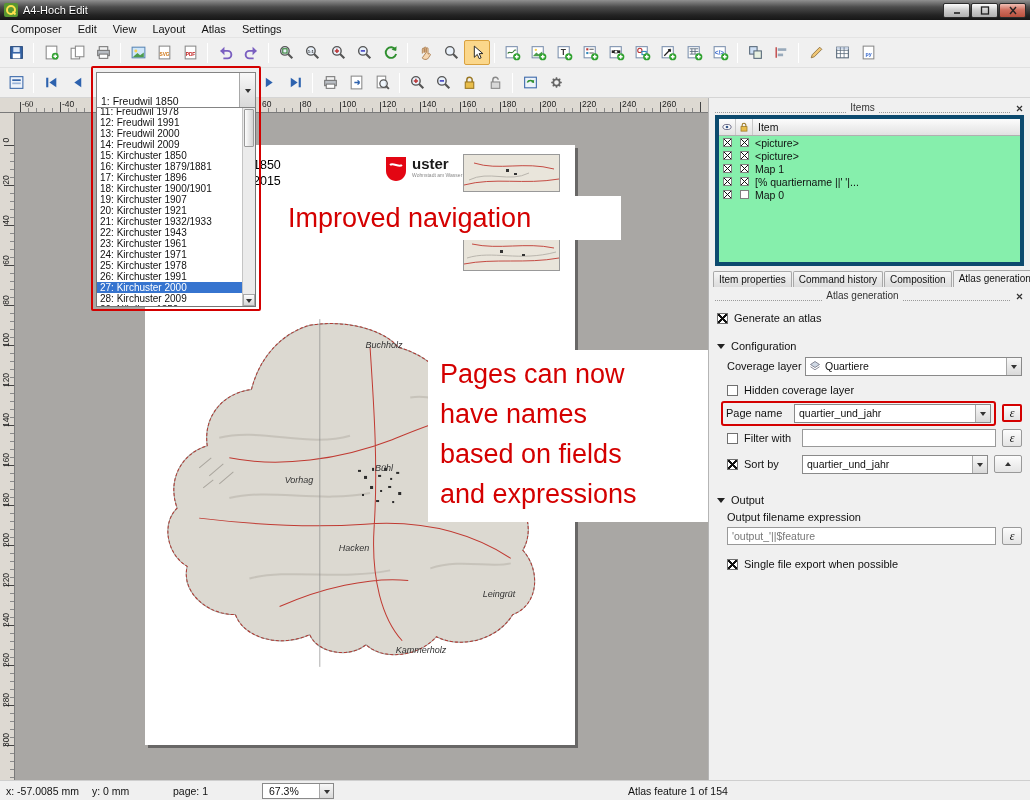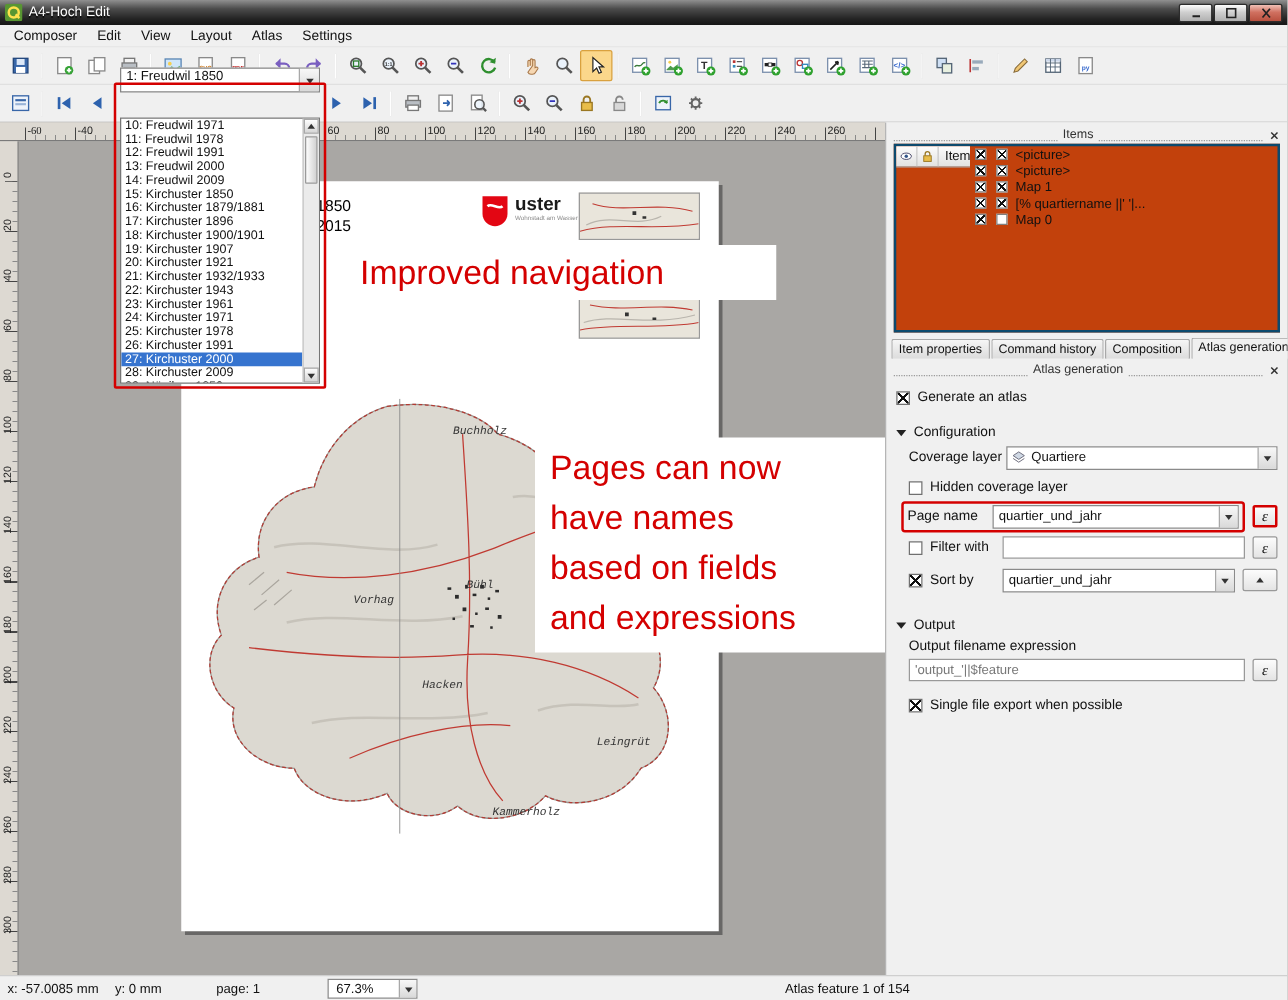--- a/index.html
+++ b/index.html
@@ -19,21 +19,21 @@
   .toolbar{position:absolute;left:0;right:0;display:flex;align-items:center;padding:0 3px;background:#f0f0f0}
   #toolbar1{top:38px;height:30px;border-bottom:1px solid #e0e0e0}
   #toolbar2{top:68px;height:30px;border-bottom:1px solid #d5d5d5}
   .tgroup{display:flex;align-items:center}
   .ticon{width:26px;height:25px;display:flex;align-items:center;justify-content:center;border:1px solid transparent;border-radius:2px}
   .ticon.active{background:#fbd78b;border-color:#d9a13f}
   .tsep{width:1px;height:20px;margin:0 4px;background:#c9c9c9;border-right:1px solid #fff}
   .combo-spacer{width:166px}
 
   
-  .combo{position:absolute;left:96px;top:54px;width:160px;height:20px;background:#fff;border:1px solid #848484;display:flex;align-items:flex-start;z-index:41}
+  .combo{position:absolute;left:96px;top:72px;width:160px;height:36px;background:#fff;border:1px solid #848484;display:flex;align-items:flex-end;z-index:41}
   .combo .val{flex:1;padding-left:4px;font-size:10.5px;white-space:nowrap;overflow:hidden}
   .combo .btn{width:16px;height:100%;background:linear-gradient(#f8f8f8,#d9d9d9);border-left:1px solid #a8a8a8;display:flex;align-items:center;justify-content:center}
   .tri-down{width:0;height:0;border:3.5px solid transparent;border-top:4.5px solid #333;margin-top:4px}
   .tri-up{width:0;height:0;border:3.5px solid transparent;border-bottom:4.5px solid #333;margin-bottom:3px}
   .dropdown{position:absolute;left:96px;top:94px;width:160px;height:213px;background:#fff;border:1px solid #767676;z-index:40;display:flex}
   .dd-list{flex:1;display:flex;flex-direction:column;overflow:hidden}
   .dd-item{flex:1;display:flex;align-items:center;padding-left:3px;font-size:10px;white-space:nowrap}
   .dd-item.sel{background:#3674cf;color:#fff}
   .dd-scroll{width:13px;background:#ebebeb;border-left:1px solid #c4c4c4;display:flex;flex-direction:column}
   .dd-btn{height:12px;background:linear-gradient(#fdfdfd,#d6d6d6);border:1px solid #a8a8a8;display:flex;align-items:center;justify-content:center}
@@ -54,35 +54,35 @@
   .canvas{position:absolute;left:15px;top:15px;right:0;bottom:0;overflow:hidden}
   .page{position:absolute;left:130px;top:32px;width:430px;height:600px;background:#fff;box-shadow:3px 3px 0 rgba(40,40,40,.5)}
   .page-title{position:absolute;left:108px;top:12px;font-size:12.5px;line-height:16px;color:#000}
   .logo{position:absolute;left:240px;top:11px;display:flex;gap:5px;align-items:flex-start}
   .logo-name{font-size:15px;font-weight:bold;color:#1a1a1a;line-height:16px}
   .logo-sub{font-size:5px;color:#888}
   .thumb{position:absolute;left:318px;border:1px solid #999;background:#e9e6de;overflow:hidden}
   #thumb1{top:9px;width:97px;height:38px}
   #thumb2{top:92px;width:97px;height:34px}
   .map-wrap{position:absolute;left:14px;top:172px;width:402px;height:352px}
-  .map-label{position:absolute;font-family:Liberation Mono, monospace;font-style:italic;font-size:9px;color:#333;transform:translate(-50%,-50%);white-space:nowrap}
+  .map-label{position:absolute;font-family:Liberation Sans, sans-serif;font-style:italic;font-size:9px;color:#333;transform:translate(-50%,-50%);white-space:nowrap}
 
   
   .annot{position:absolute;background:#fff;color:#d40000;z-index:30}
   #annot1{left:268px;top:83px;width:338px;height:44px;font-size:27px;display:flex;align-items:center;padding-left:5px}
   #annot2{left:413px;top:237px;width:282px;height:172px;font-size:27px;line-height:40px;padding:4px 0 0 12px;white-space:pre-line}
 
   
   .rightpanel{position:absolute;top:98px;right:0;width:322px;bottom:20px;background:#f0f0f0;border-left:1px solid #b5b5b5}
   .dock-title{display:flex;align-items:flex-end;gap:4px;height:13px;padding:0 4px}
   .leader{flex:1;border-top:1px dotted #9a9a9a}
   .dock-title .t{font-size:10px;color:#333}
   .dock-close{width:10px;height:10px;display:flex;align-items:center;justify-content:center}
   .items-panel{position:absolute;top:2px;left:2px;right:2px;height:168px}
-  .items-table{position:absolute;top:15px;left:4px;right:4px;bottom:2px;background:#c2410c;border:2px solid #0c4a6e;display:flex;flex-direction:row}
+  .items-table{position:absolute;top:15px;left:4px;right:4px;bottom:2px;background:#86efac;border:4px solid #0c4a6e;display:flex;flex-direction:column}
   .items-header{display:flex;height:17px;background:linear-gradient(#fcfcfc,#e2e2e2);border-bottom:1px solid #b0b0b0;flex:none}
   .ih-cell{width:17px;border-right:1px solid #c8c8c8;display:flex;align-items:center;justify-content:center}
   .ih-main{flex:1;display:flex;align-items:center;padding-left:5px;font-size:10.5px}
   .item-row{display:flex;height:13px;align-items:center;font-size:10.5px;flex:none}
   .ir-cell{width:17px;display:flex;justify-content:center}
   .ir-label{padding-left:2px;white-space:nowrap}
   .cb9{width:9px;height:9px;border:1px solid #808080;background:#fff;display:inline-block}
   .cb{width:11px;height:11px;border:1px solid #707070;background:#fff;flex:none}
   .checked{background-image:linear-gradient(45deg,transparent 43%,#111 43% 57%,transparent 57%),linear-gradient(135deg,transparent 43%,#111 43% 57%,transparent 57%)}
   .tabs{position:absolute;top:172px;left:2px;right:2px;height:17px;display:flex;align-items:flex-end;gap:1px;padding-left:2px}

